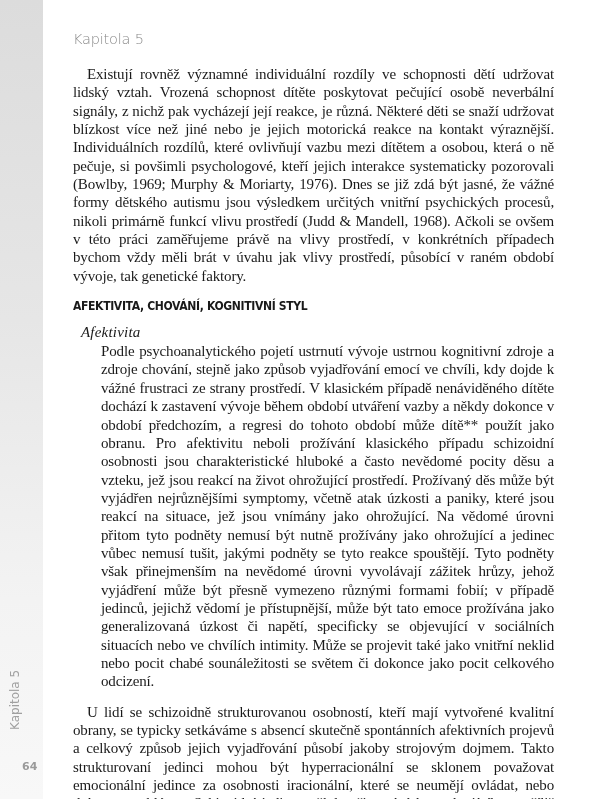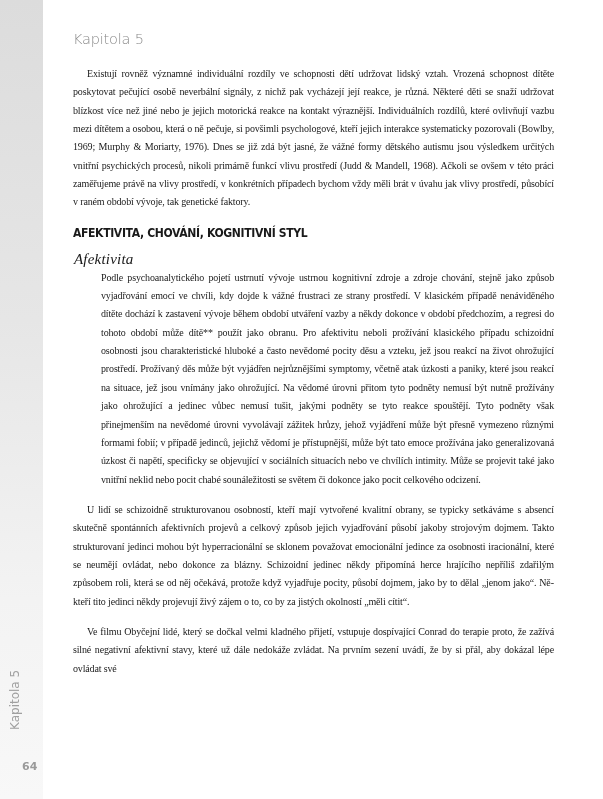--- a/index.html
+++ b/index.html
@@ -26,34 +26,34 @@
   }
   .page-number {
     position: absolute; left: 22px; top: 760px;
     font-family: "DejaVu Sans", sans-serif; font-weight: bold;
     font-size: 11px; color: #9a9a9a;
   }
   .content {
     position: absolute; left: 73px; top: 65px; width: 481px;
   }
   .para {
-    margin: 0; font-size: 10px; line-height: 18.35px;
+    margin: 0; font-size: 15px; line-height: 18.35px;
     text-align: justify; text-indent: 14px; letter-spacing: -0.15px;
     hyphens: manual;
   }
   .para.noindent { text-indent: 0; margin-left: 28px; }
   .para + .para { margin-top: 12px; }
   .section-heading {
     margin: 12px 0 0 0;
     font-family: "DejaVu Sans", sans-serif; font-weight: bold;
     font-size: 11.8px; letter-spacing: -0.4px; transform: scaleX(0.92);
     transform-origin: left; color: #1a1a1a; line-height: 18px;
   }
   .sub-heading {
-    margin: 8px 0 0 1px; font-style: italic; font-size: 15px;
+    margin: 8px 0 0 8px; font-style: italic; font-size: 15px;
     line-height: 19px; letter-spacing: 0.2px;
   }
 </style>
 </head>
 <body>
 
 <div class="side-strip"></div>
 
 <div class="running-head">Kapitola 5</div>
 

